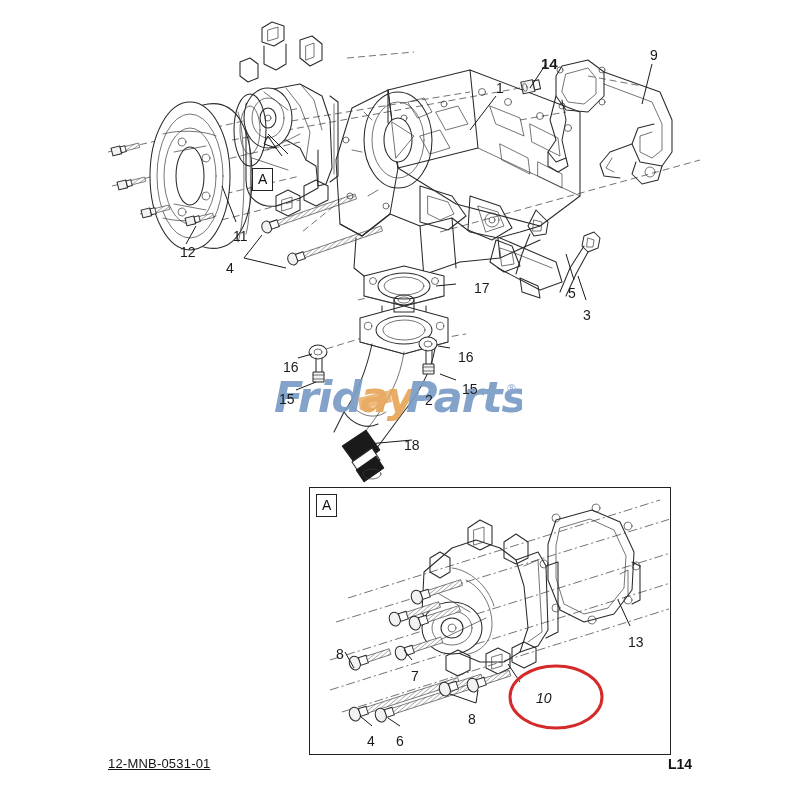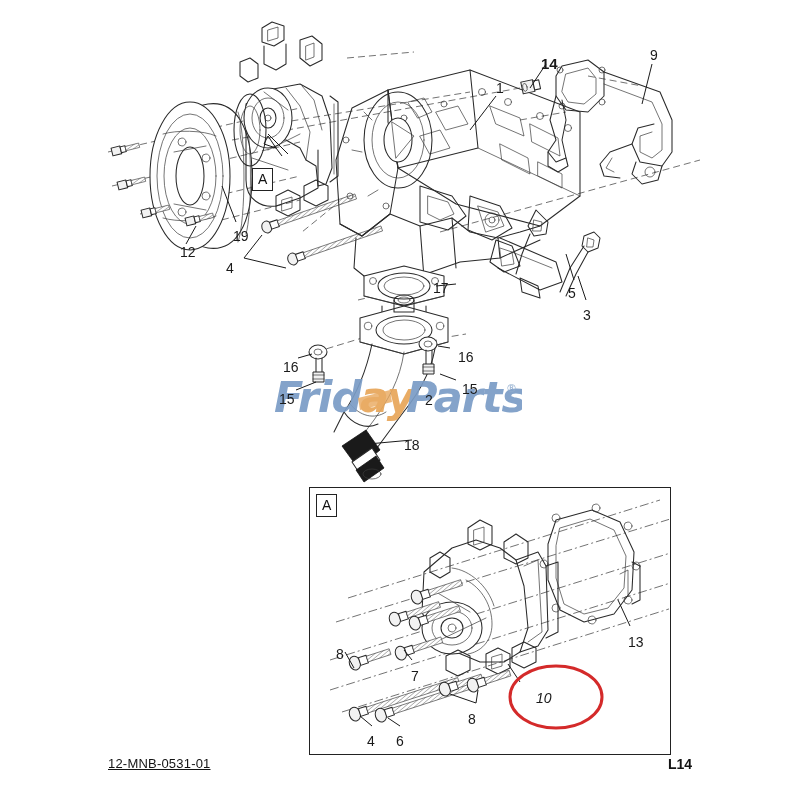--- a/index.html
+++ b/index.html
@@ -466,26 +466,26 @@
 
   <div class="insetbox"></div>
 
   <div class="boxlabel" style="left:252px;top:168px;">A</div>
   <div class="boxlabel" style="left:316px;top:494px;">A</div>
 
   <div class="callnum" id="mv" style="position: absolute; left: 0px; top: 0px; width: 800px; height: 800px;">
       <div class="callnum" style="left: 496px; top: 80px;">1</div>
       <div class="callnum bold" style="left: 541px; top: 55px;">14</div>
       <div class="callnum" style="left: 650px; top: 47px;">9</div>
-      <div class="callnum" style="left: 233px; top: 228px;">19</div>
+      <div class="callnum" style="left: 233px; top: 228px;">11</div>
       <div class="callnum" style="left: 180px; top: 244px;">12</div>
       <div class="callnum" style="left: 226px; top: 260px;">4</div>
       <div class="callnum" style="left: 568px; top: 285px;">5</div>
       <div class="callnum" style="left: 583px; top: 307px;">3</div>
-      <div class="callnum" style="left: 433px; top: 280px;">17</div>
+      <div class="callnum" style="left: 474px; top: 280px;">17</div>
       <div class="callnum" style="left: 283px; top: 359px;">16</div>
       <div class="callnum" style="left: 458px; top: 349px;">16</div>
       <div class="callnum" style="left: 279px; top: 391px;">15</div>
       <div class="callnum" style="left: 462px; top: 381px;">15</div>
       <div class="callnum" style="left: 425px; top: 392px;">2</div>
       <div class="callnum" style="left: 404px; top: 437px;">18</div>
     </div>
 
   <div class="callnum" id="iv" style="position: absolute; left: 0px; top: 0px; width: 800px; height: 800px;">
       <div class="callnum" style="left: 628px; top: 634px;">13</div>

